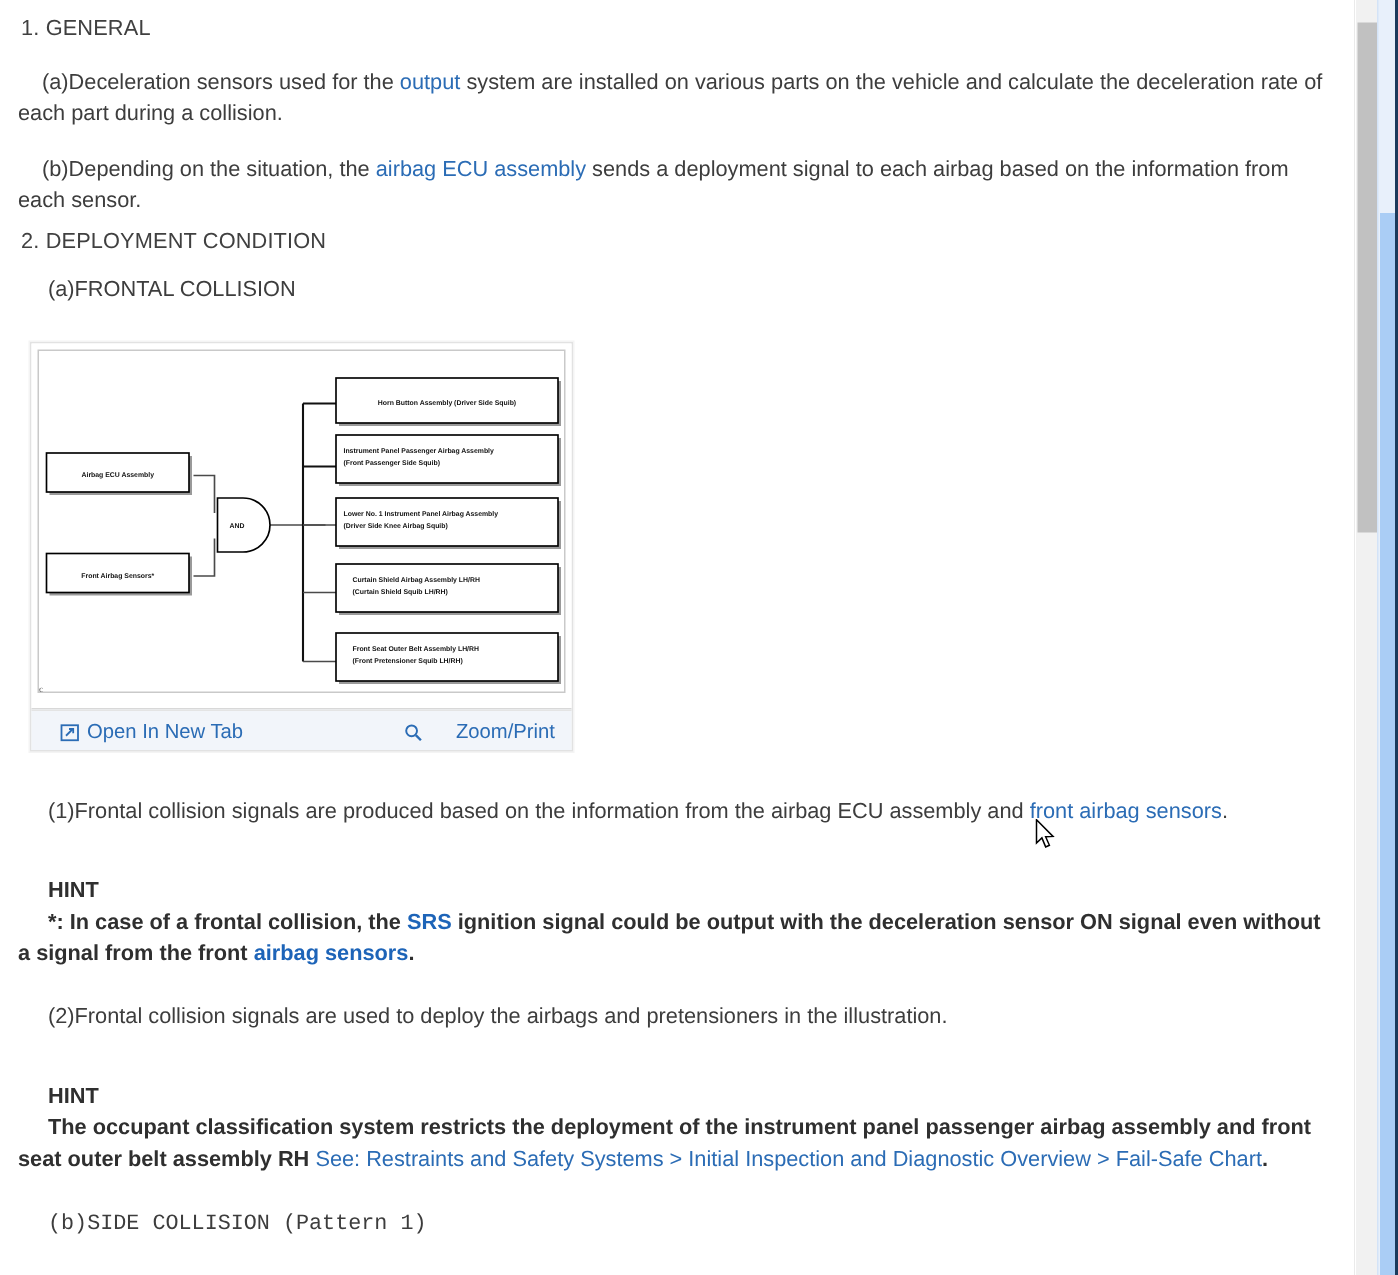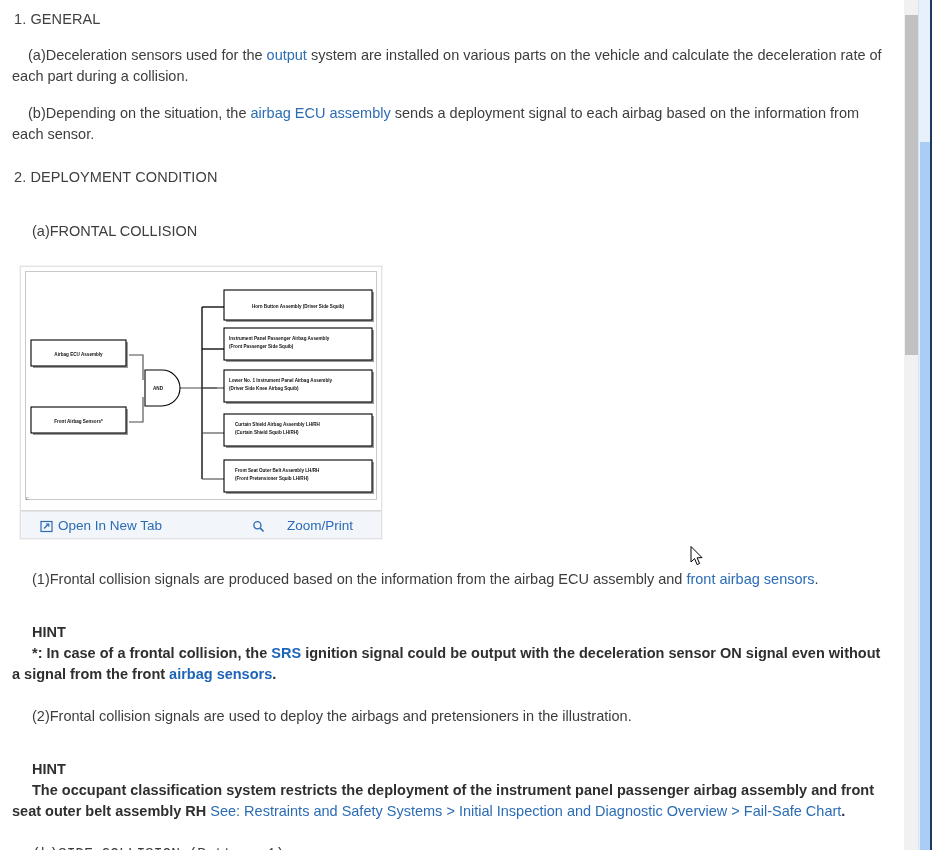--- a/index.html
+++ b/index.html
@@ -122,21 +122,21 @@
     position: absolute;
     top: 4px;
     color: #2b6cb5;
     font-size: 13.5px;
     cursor: pointer;
     display: flex;
     align-items: center;
     gap: 5px;
   }
   .figure-bar-btn.left { left: 19px; }
-  .figure-bar-btn.right { right: 28px; gap: 22px; }
+  .figure-bar-btn.right { right: 11px; gap: 22px; }
   .fb-ico { display: inline-block; line-height: 0; }
 
   
   .diagram { position: absolute; left: 0; top: 0; }
   .dbox { fill: #ffffff; stroke: #000000; stroke-width: 1.1; }
   .dshadow { fill: #9a9a9a; }
   .dtext {
     font-family: "Liberation Sans", sans-serif;
     font-size: 4.6px;
     fill: #111111;
@@ -197,23 +197,23 @@
 
   <div id="doc-pane">
     <div id="doc-body">
 
       <div class="h-num">1. GENERAL</div>
 
       <p class="para"><span>(a)Deceleration sensors used for the </span><span class="lnk">output</span><span> system are installed on various parts on the vehicle and calculate the deceleration rate of each part during a collision.</span></p>
 
       <p class="para"><span>(b)Depending on the situation, the </span><span class="lnk">airbag ECU assembly</span><span> sends a deployment signal to each airbag based on the information from each sensor.</span></p>
 
-      <div class="h-num" style="margin-top:22px;">2. DEPLOYMENT CONDITION</div>
-
-      <p class="para sub" style="margin-top:34px;">(a)FRONTAL COLLISION</p>
+      <div class="h-num" style="margin-top:6px;">2. DEPLOYMENT CONDITION</div>
+
+      <p class="para sub" style="margin-top:12px;">(a)FRONTAL COLLISION</p>
 
       <div class="figure-card">
         <div class="figure-img-wrap">
           <div class="fig-inner-border"></div>
 
           <svg class="diagram" width="360" height="240" viewBox="0 0 360 240">
 
             <path class="dline" d="M108 88 L122 88 L122 113"></path>
             <path class="dline" d="M108 155 L122 155 L122 130"></path>
 

